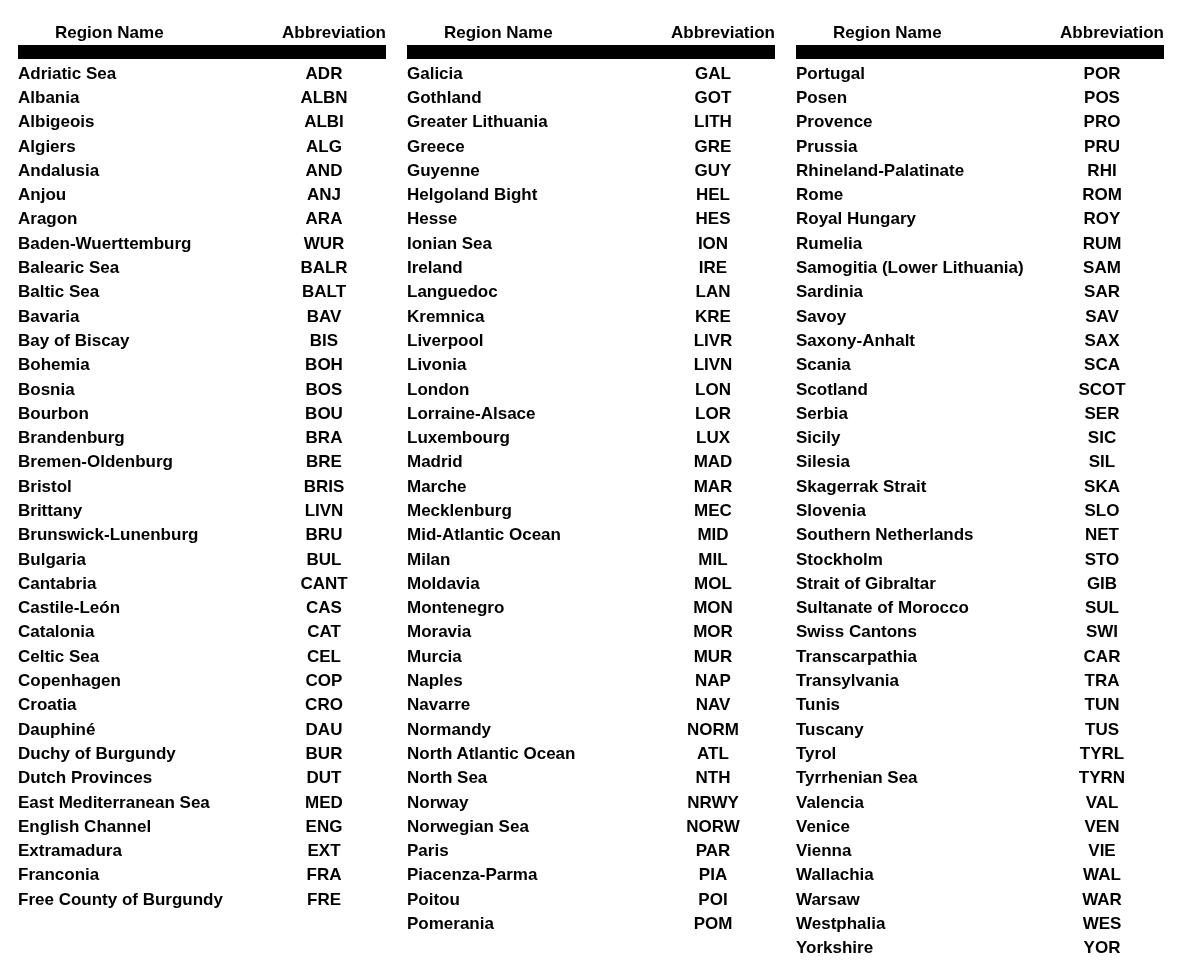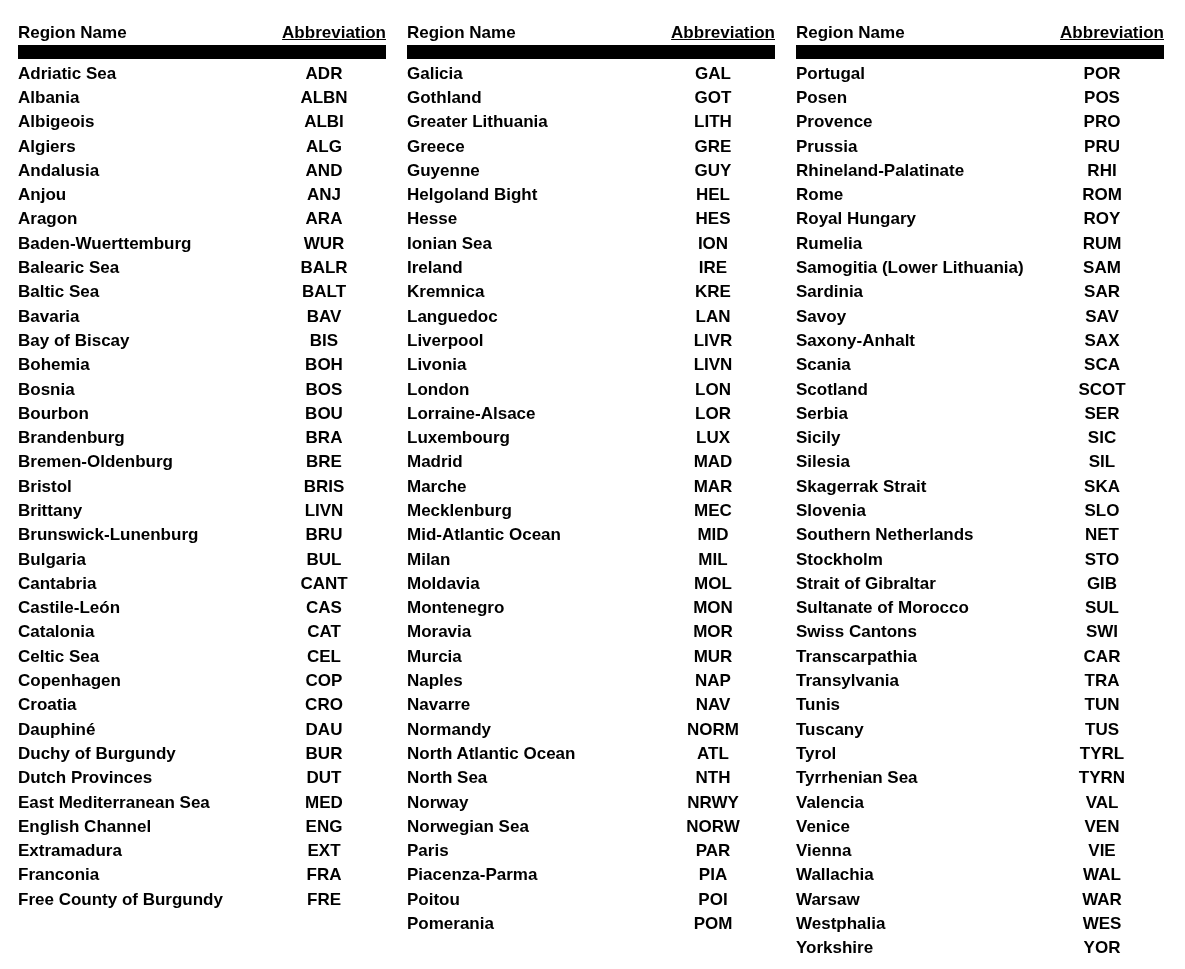--- a/index.html
+++ b/index.html
@@ -26,22 +26,22 @@
     flex: 0 0 auto;
   }
   .thead {
     display: flex;
     justify-content: space-between;
     align-items: flex-end;
     height: 27px;
     font-size: 17px;
     line-height: 1;
   }
-  .thead .region-h { text-align: left; }
-  .thead .abbr-h  { text-align: right; text-decoration: underline; }
+  .thead .region-h { text-align: left; margin-left: 37px; }
+  .thead .abbr-h  { text-align: right; }
   .header-bar {
     height: 14px;
     background: #000000;
     margin-top: 4px;
     margin-bottom: 2px;
   }
   .row {
     display: flex;
     align-items: center;
     height: 24.3px;
@@ -251,26 +251,26 @@
         </div>
         <div class="row">
           <span class="name">Ionian Sea</span>
           <span class="abbr">ION</span>
         </div>
         <div class="row">
           <span class="name">Ireland</span>
           <span class="abbr">IRE</span>
         </div>
         <div class="row">
+          <span class="name">Languedoc</span>
+          <span class="abbr">LAN</span>
+        </div>
+        <div class="row">
           <span class="name">Kremnica</span>
           <span class="abbr">KRE</span>
-        </div>
-        <div class="row">
-          <span class="name">Languedoc</span>
-          <span class="abbr">LAN</span>
         </div>
         <div class="row">
           <span class="name">Liverpool</span>
           <span class="abbr">LIVR</span>
         </div>
         <div class="row">
           <span class="name">Livonia</span>
           <span class="abbr">LIVN</span>
         </div>
         <div class="row">

